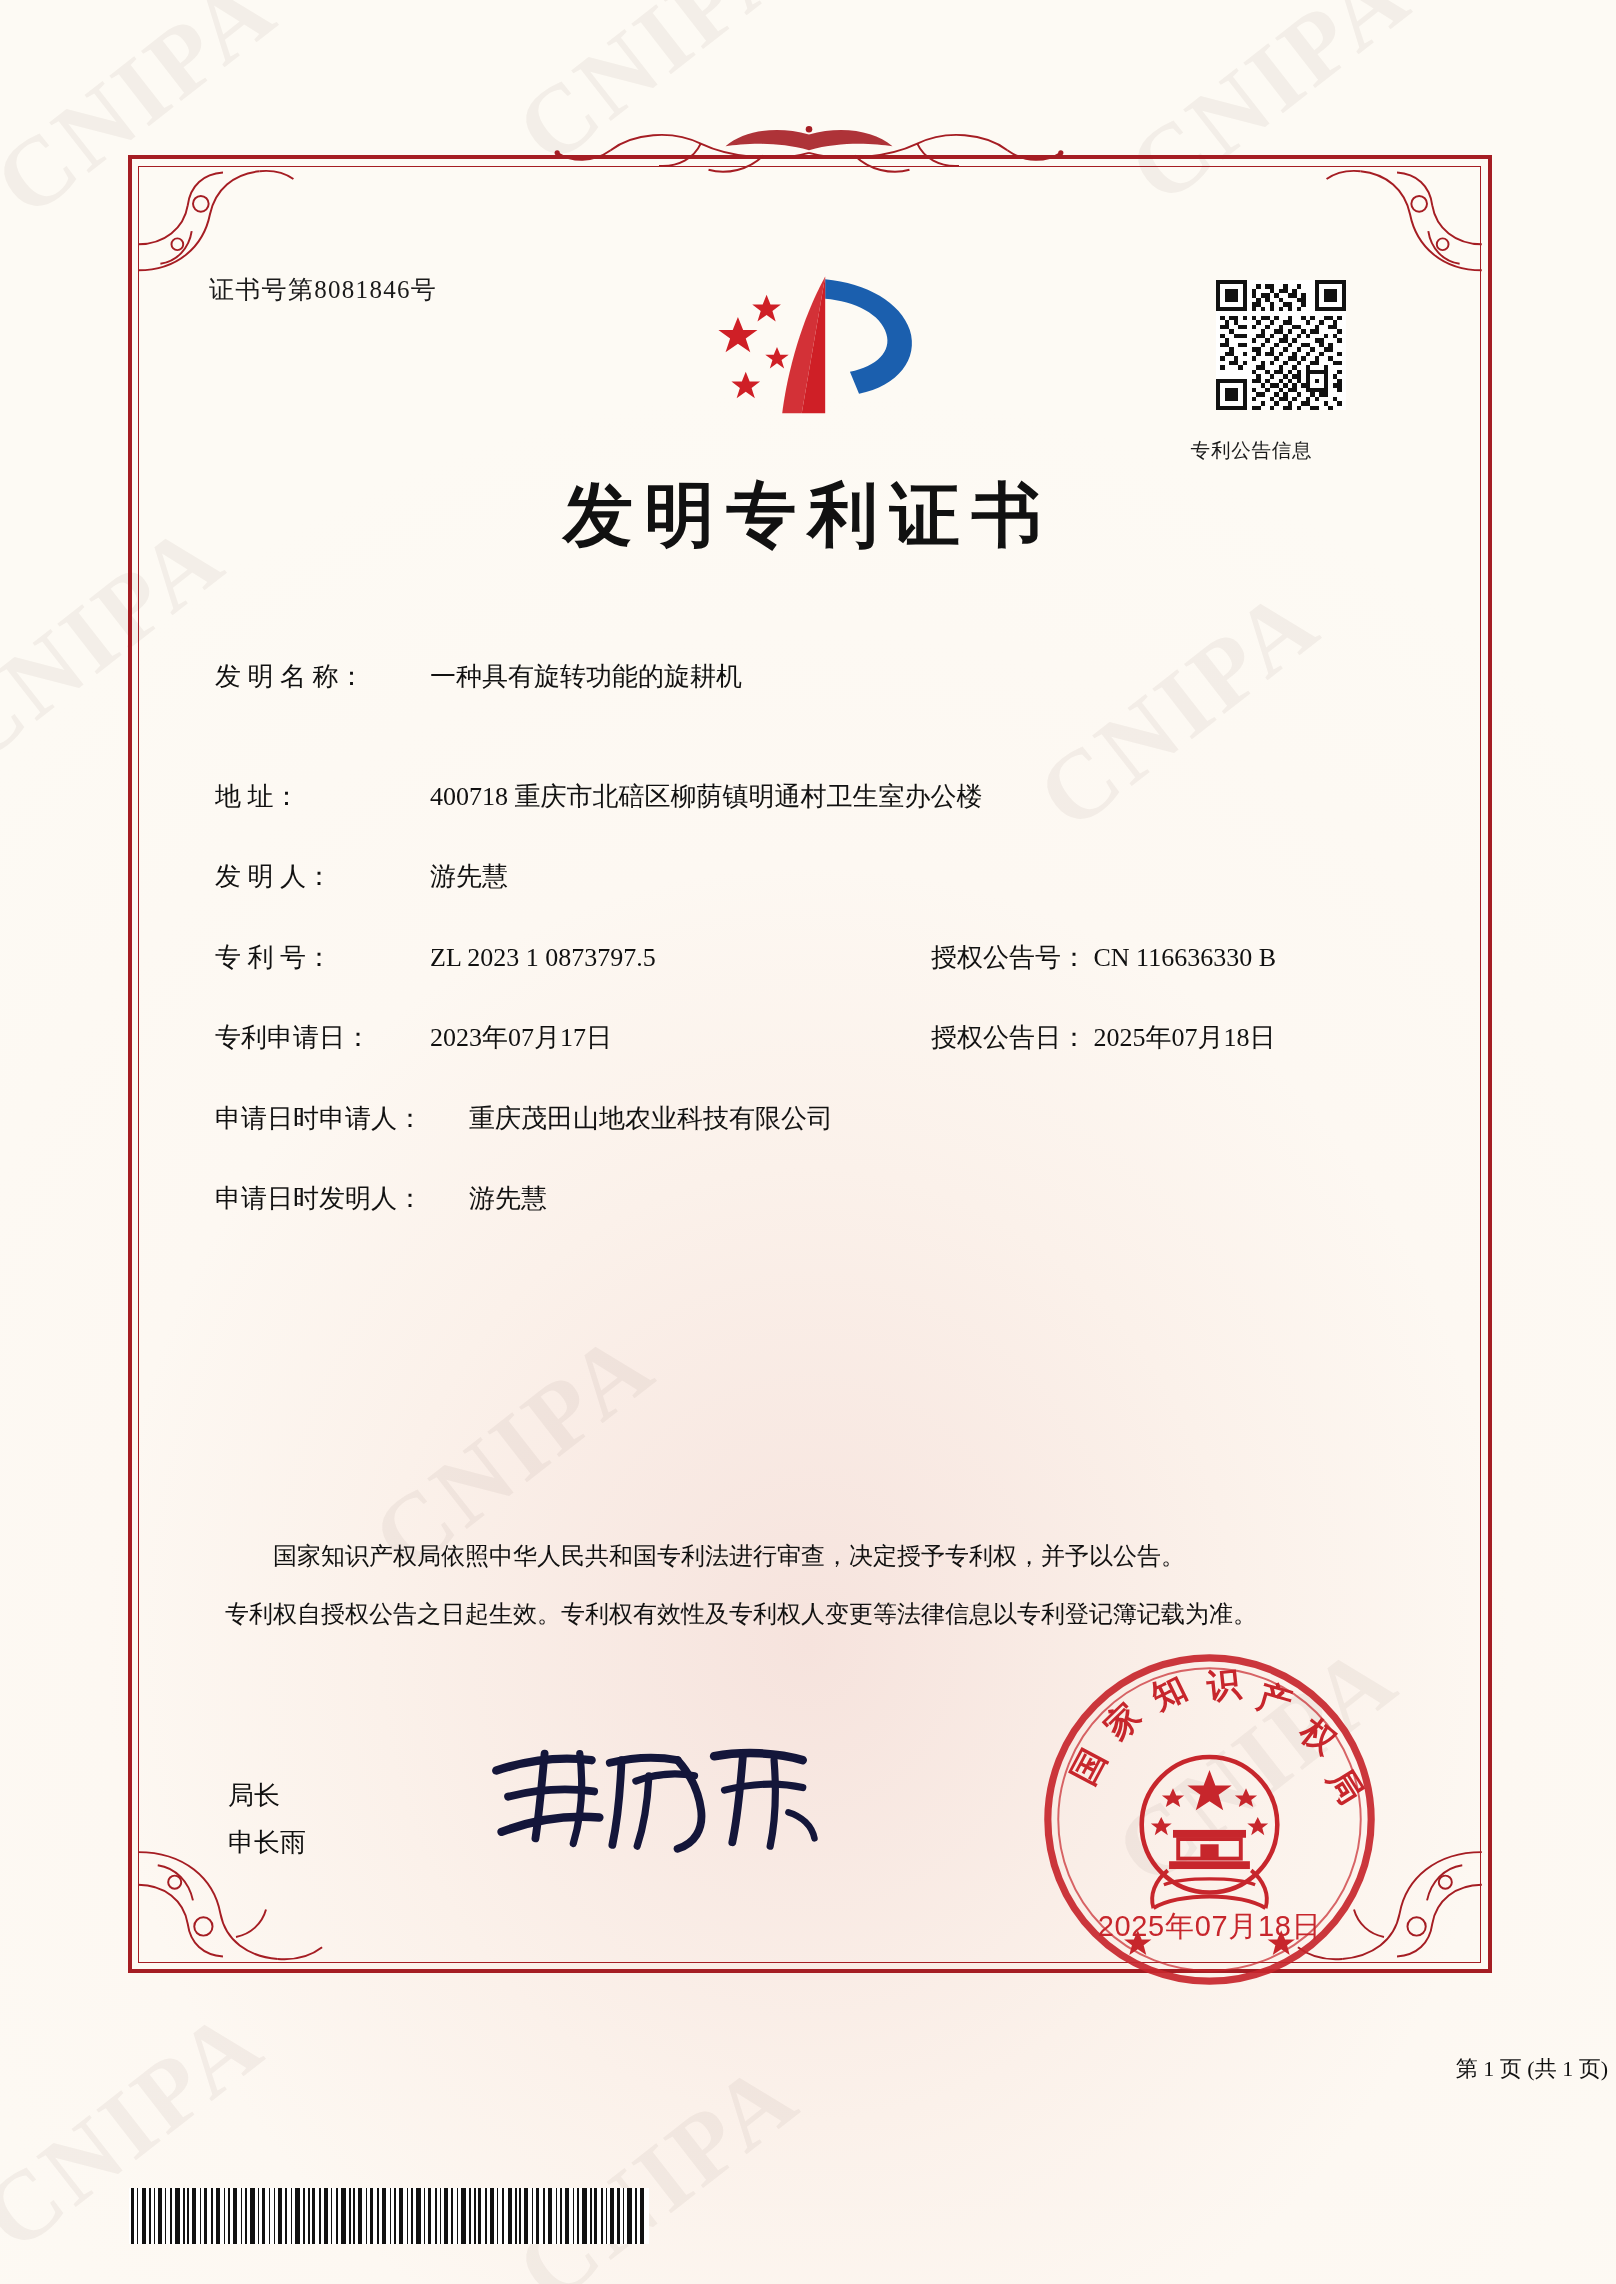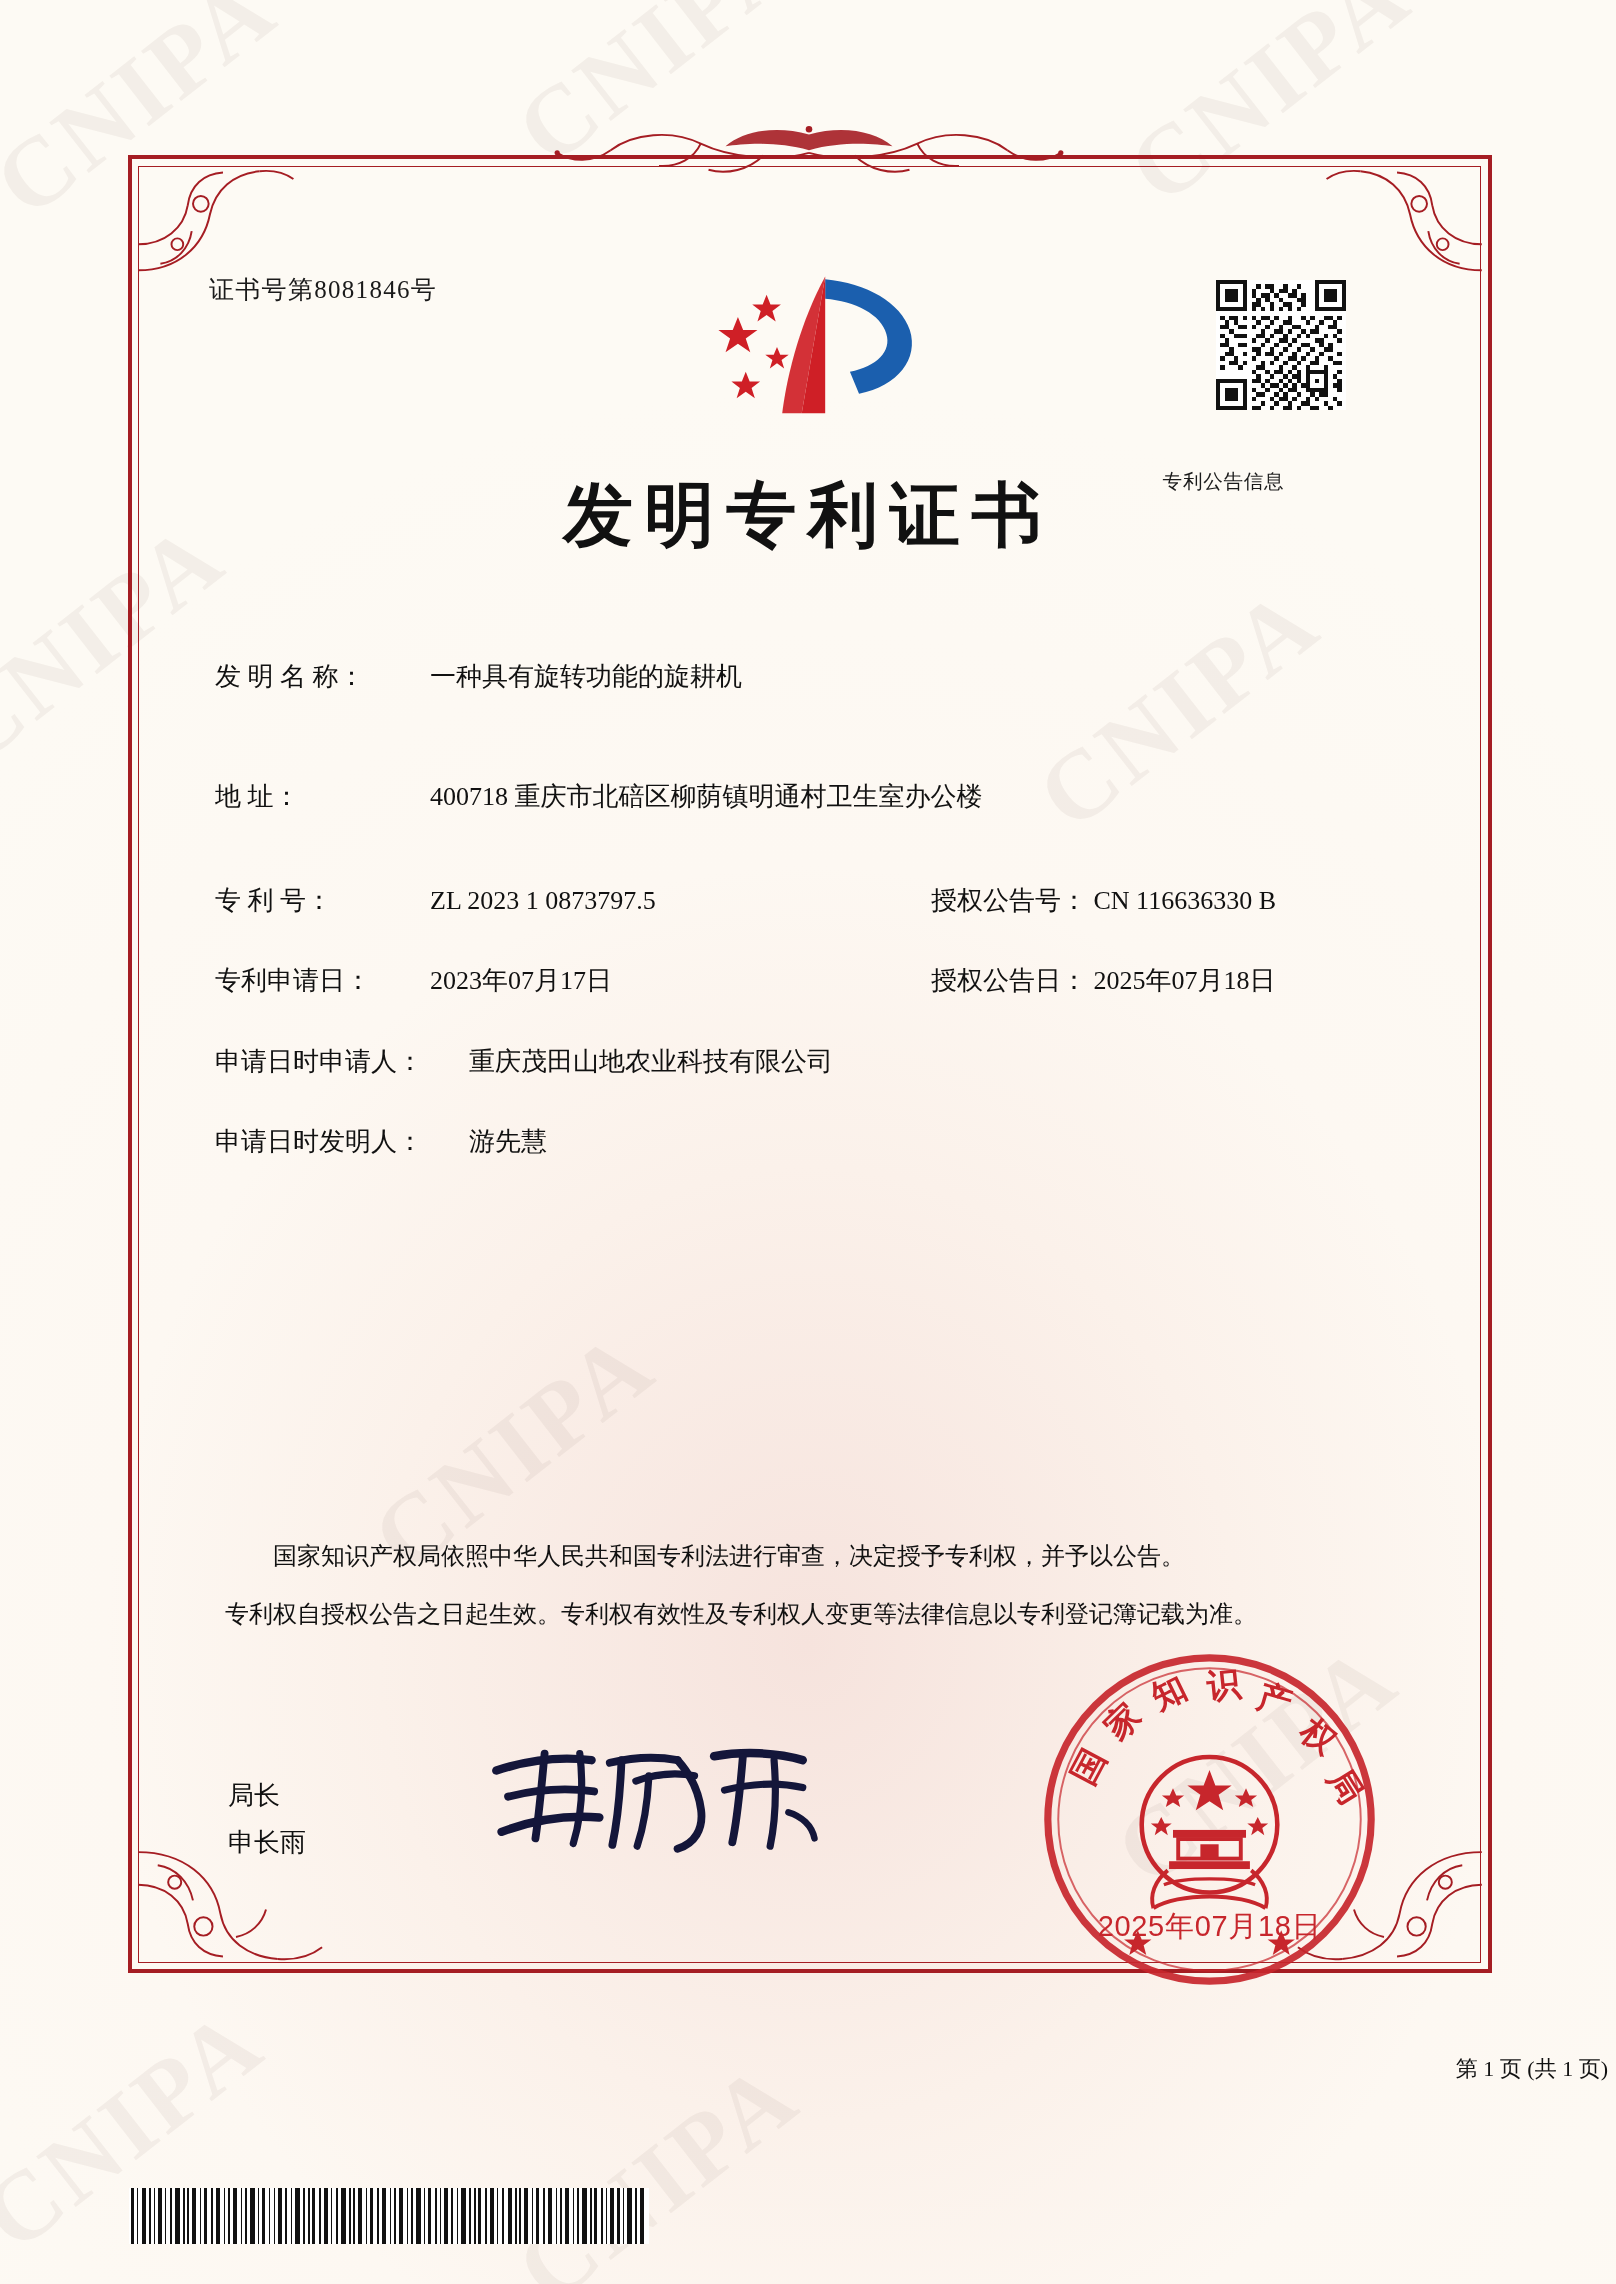--- a/index.html
+++ b/index.html
@@ -87,28 +87,27 @@
 
   .qr-box {
     position: absolute;
     left: 1216px;
     top: 280px;
     width: 130px;
     height: 130px;
   }
   .qr-caption {
     position: absolute;
-    left: 1132px;
+    left: 1160px;
     top: 437px;
     width: 183px;
     text-align: center;
     font-size: 19.6px;
     color: #1a1a1a;
     letter-spacing: 0.7px;
-    margin-top: 31px;
   }
 
   .main-title {
     position: absolute;
     left: 0;
     right: 0;
     top: 469px;
     text-align: center;
     font-size: 70px;
     font-weight: 700;
@@ -542,20 +541,23 @@
     </div>
     <div class="gap-md"></div>
 
     <div class="gap-sm"></div>
 
     <div class="field-row">
       <span class="field-label">地        址：</span><span class="field-value">400718 重庆市北碚区柳荫镇明通村卫生室办公楼</span>
     </div>
     <div class="gap-sm"></div>
 
+    <div class="field-row">
+      <span class="field-label">发  明   人：</span><span class="field-value">游先慧</span>
+    </div>
     <div class="gap-sm"></div>
 
     <div class="field-row two-col">
       <span class="field-label">专   利   号：</span><span class="field-value">ZL 2023 1 0873797.5</span>
       <span class="col2">
         <span class="col2-label">授权公告号：</span>
         <span class="field-value">CN 116636330 B</span>
       </span>
     </div>
     <div class="gap-sm"></div>

